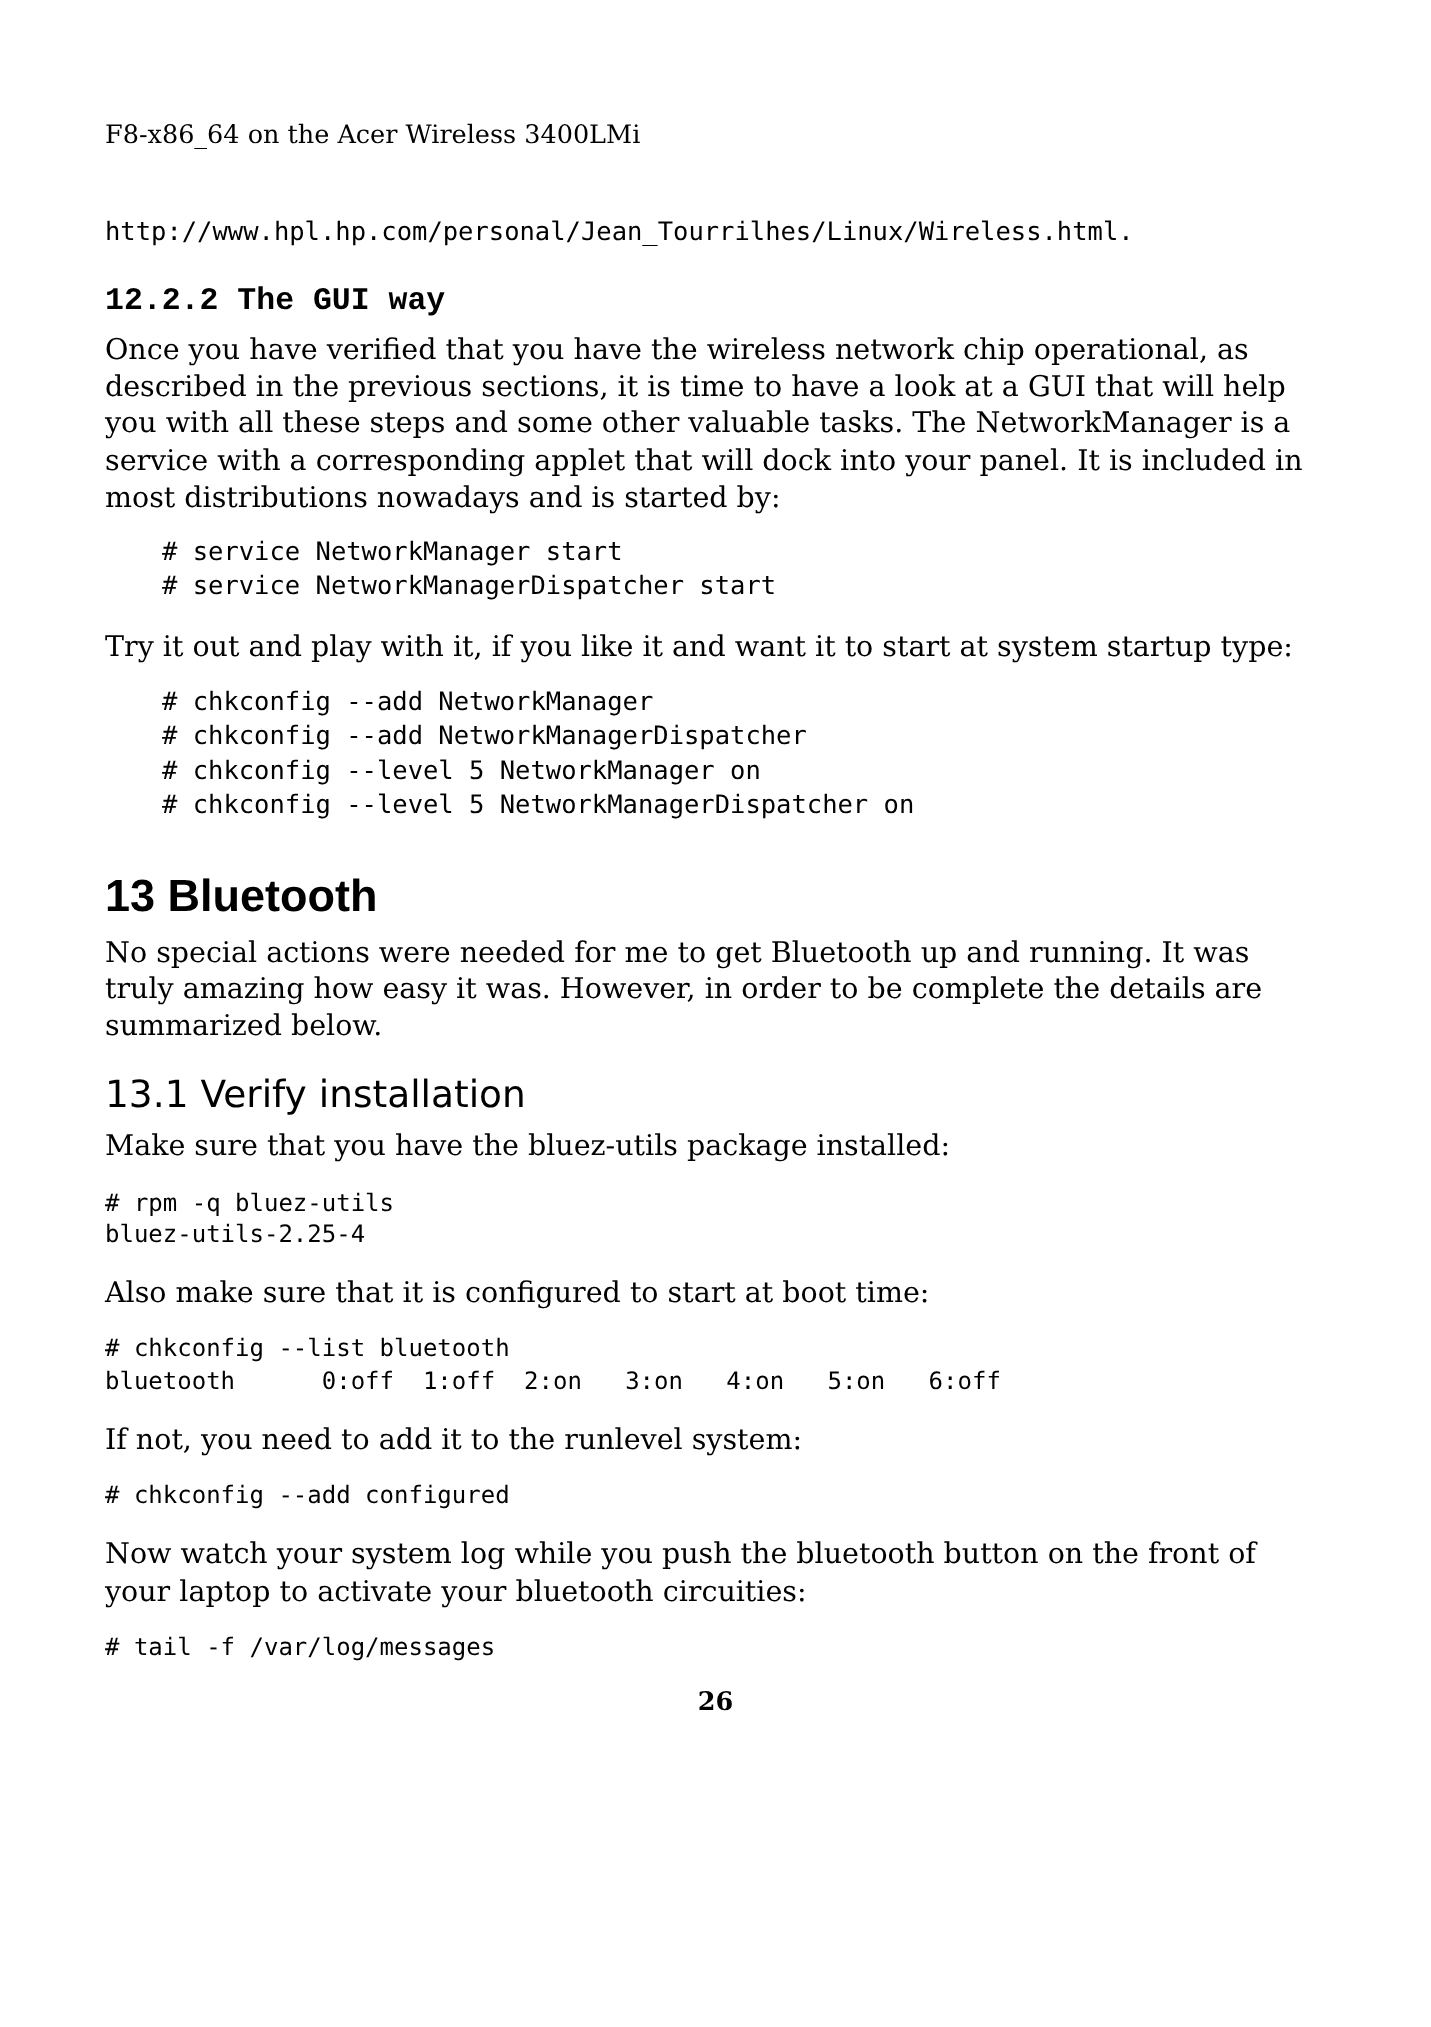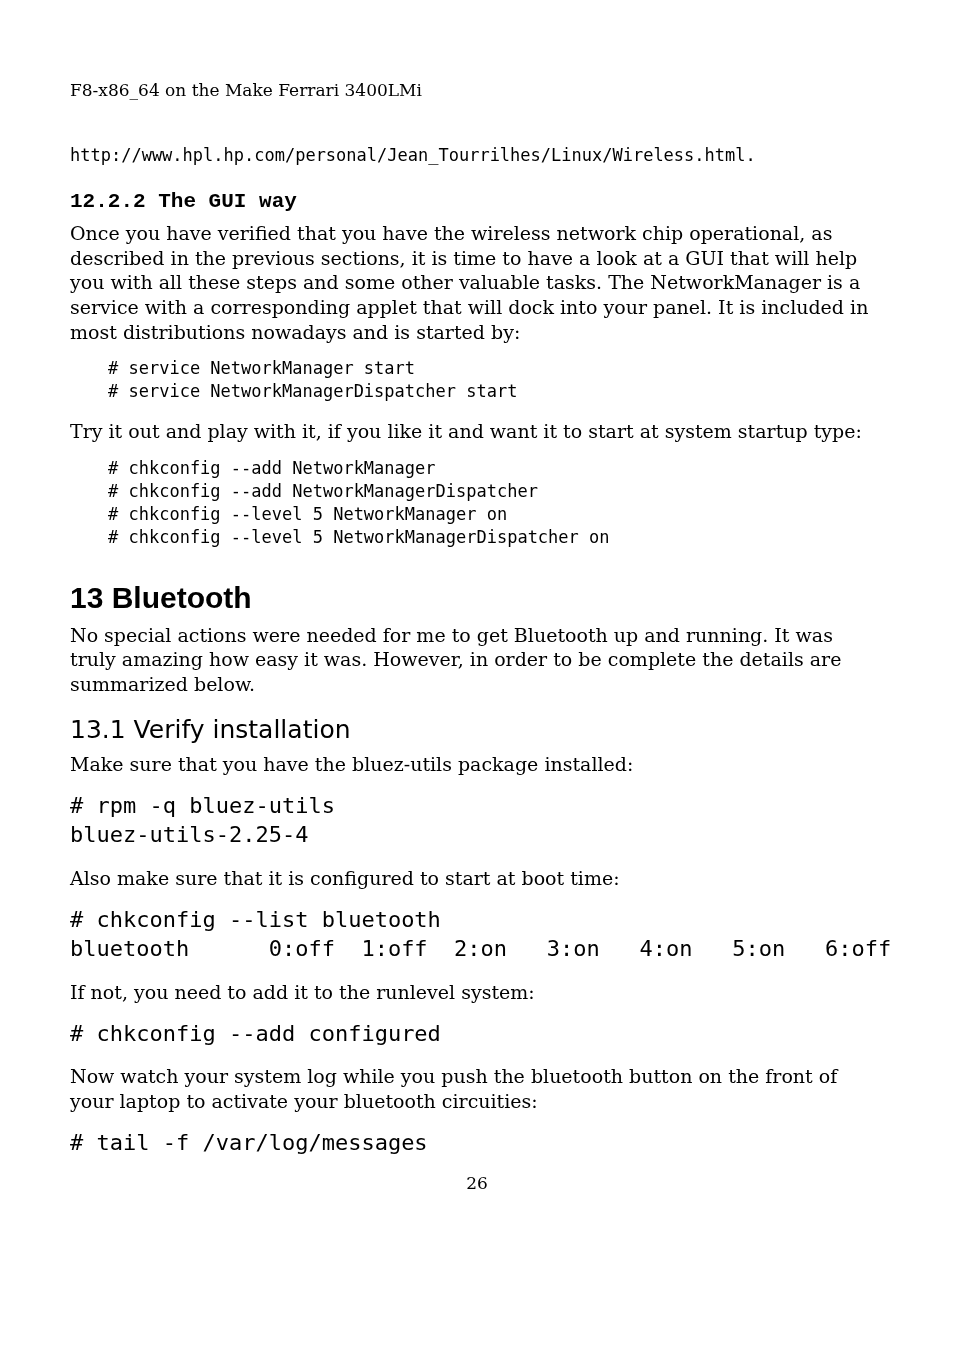--- a/index.html
+++ b/index.html
@@ -47,34 +47,35 @@
     }
     .code-block {
       font-family: "DejaVu Sans Mono", monospace;
       font-size: 17px;
       white-space: pre;
       margin: 6px 0 16px 38px;
       line-height: 1.35;
     }
     .code-block-left {
       font-family: "DejaVu Sans Mono", monospace;
-      font-size: 22px;
+      font-size: 16px;
       white-space: pre;
       margin: 14px 0 16px 0;
       line-height: 1.35;
     }
     .page-num {
       text-align: center;
       font-size: 17px;
+      font-weight: bold;
     }
   </style>
 </head>
 <body>
 
-<div class="header">F8-x86_64 on the Make Ferrari 3400LMi</div>
+<div class="header">F8-x86_64 on the Acer Wireless 3400LMi</div>
 
 <div class="url">http://www.hpl.hp.com/personal/Jean_Tourrilhes/Linux/Wireless.html.</div>
 
 <div class="h3"> 12.2.2 The GUI way</div>
 <div class="para">Once you have verified that you have the wireless network chip operational, as described in the previous sections, it is time to have a look at a GUI that will help you with all these steps and some other valuable tasks. The NetworkManager is a service with a corresponding applet that will dock into your panel. It is included in most distributions nowadays and is started by:</div>
 <div class="code-block"># service NetworkManager start
 # service NetworkManagerDispatcher start</div>
 <div class="para">Try it out and play with it, if you like it and want it to start at system startup type:</div>
 <div class="code-block"># chkconfig --add NetworkManager
 # chkconfig --add NetworkManagerDispatcher

